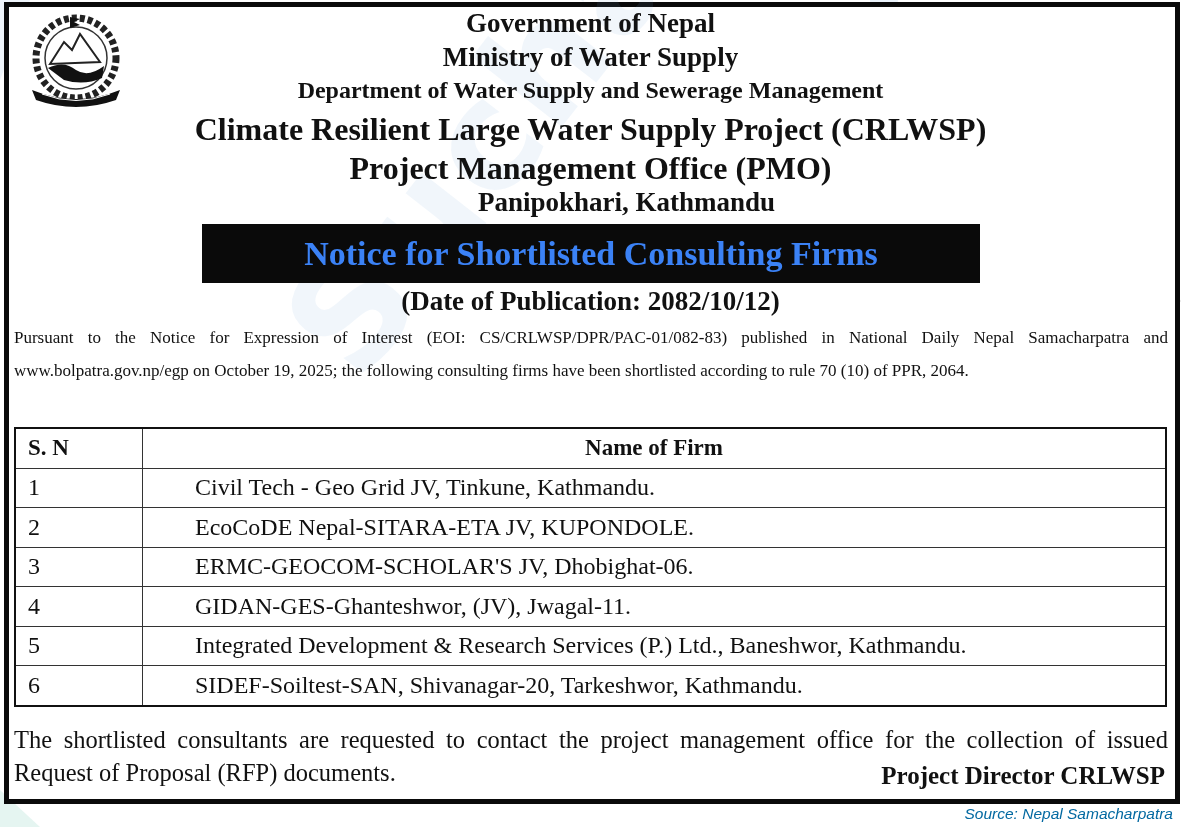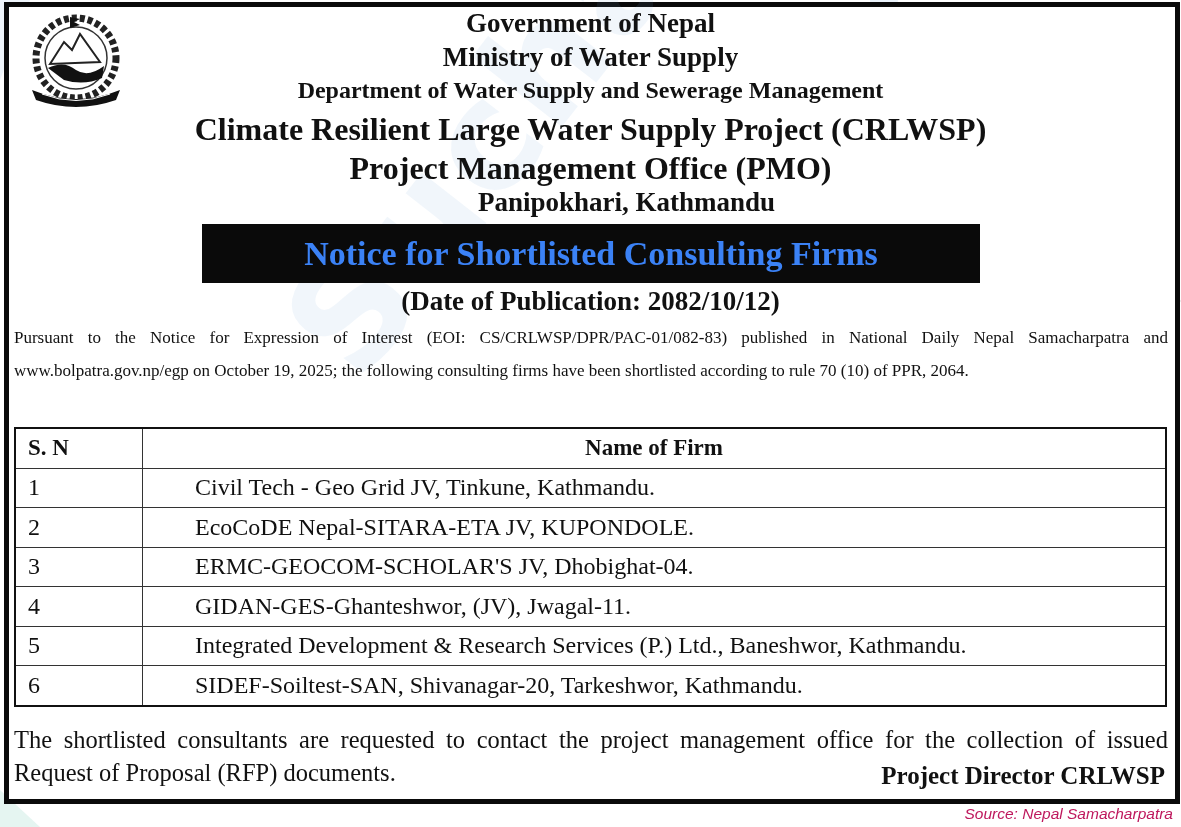--- a/index.html
+++ b/index.html
@@ -48,21 +48,21 @@
   .col-sn { width: 114px; text-align: left; padding-left: 12px !important; }
   .col-name-h { text-align: center; }
   .col-name { text-align: left; padding-left: 52px !important; }
 
   .closing-para {
     position: absolute; left: 14px; top: 723px; width: 1154px; font-size: 24.5px; line-height: 33px; text-align: justify; text-align-last: left;
   }
   .signatory { position: absolute; right: 16px; top: 762px; font-weight: bold; font-size: 25px; white-space: nowrap; }
 
   .source-credit {
-    position: absolute; right: 8px; top: 805px; font-family: "Liberation Sans", "DejaVu Sans", sans-serif; font-style: italic; font-size: 15.5px; color: #be185d;
+    position: absolute; right: 8px; top: 805px; font-family: "Liberation Sans", "DejaVu Sans", sans-serif; font-style: italic; font-size: 15.5px; color: #0369a1;
   }
 </style>
 </head>
 <body>
 
 <div class="wm" style="left:0;top:0;width:1181px;height:827px;">
   <div class="wm-tri" style="left:870px;top:0;border-left:14px solid transparent;border-right:14px solid transparent;border-top:90px solid rgba(140,185,230,0.18);"></div>
   <div class="wm-tri" style="left:0;top:0;border-right:30px solid transparent;border-top:80px solid rgba(150,190,230,0.15);"></div>
   <div class="wm-tri" style="left:1158px;top:540px;border-left:22px solid transparent;border-bottom:120px solid rgba(110,200,160,0.18);"></div>
   <div class="wm-tri" style="left:0;top:790px;border-right:40px solid transparent;border-bottom:37px solid rgba(110,200,180,0.18);"></div>
@@ -115,21 +115,21 @@
     <tr>
       <td class="col-sn">1</td>
       <td class="col-name">Civil Tech - Geo Grid JV, Tinkune, Kathmandu.</td>
     </tr>
     <tr>
       <td class="col-sn">2</td>
       <td class="col-name">EcoCoDE Nepal-SITARA-ETA JV, KUPONDOLE.</td>
     </tr>
     <tr>
       <td class="col-sn">3</td>
-      <td class="col-name">ERMC-GEOCOM-SCHOLAR'S JV, Dhobighat-04.</td>
+      <td class="col-name">ERMC-GEOCOM-SCHOLAR'S JV, Dhobighat-06.</td>
     </tr>
     <tr>
       <td class="col-sn">4</td>
       <td class="col-name">GIDAN-GES-Ghanteshwor, (JV), Jwagal-11.</td>
     </tr>
     <tr>
       <td class="col-sn">5</td>
       <td class="col-name">Integrated Development &amp; Research Services (P.) Ltd., Baneshwor, Kathmandu.</td>
     </tr>
     <tr>

